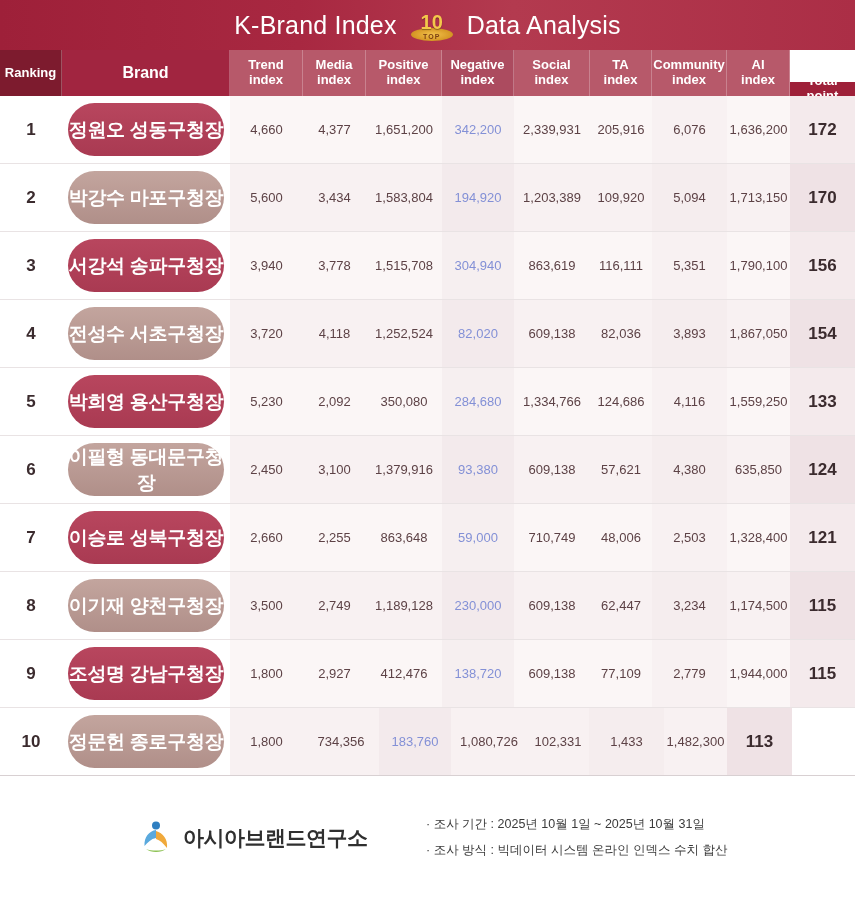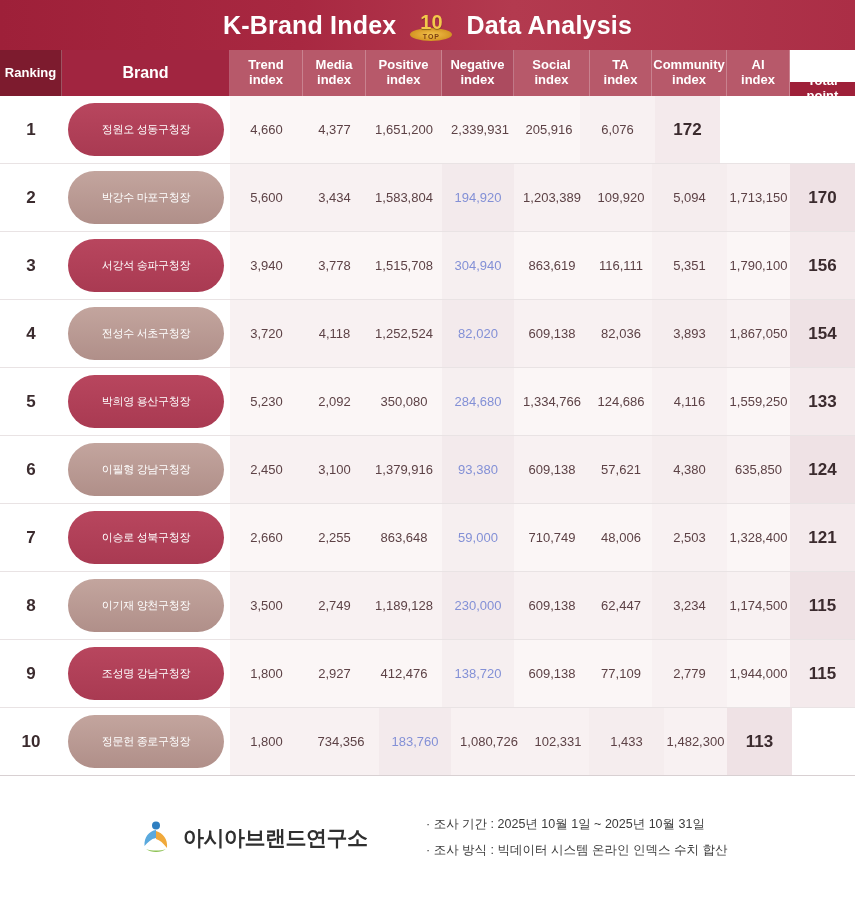--- a/index.html
+++ b/index.html
@@ -18,21 +18,21 @@
     background: linear-gradient(90deg, #9e2039 0%, #a82841 35%, #b33a4f 60%, #ab2e46 100%);
     display: flex;
     align-items: center;
     justify-content: center;
     gap: 10px;
     color: #ffffff;
     flex: 0 0 50px;
   }
   .header .htitle {
     font-size: 25px;
-    font-weight: bold;
+    font-weight: normal;
     letter-spacing: 0.2px;
   }
   .badge10 {
     width: 50px; height: 34px;
     position: relative;
     display: flex; align-items: center; justify-content: center;
   }
   .badge10 .disc {
     position: absolute;
     bottom: 1px; left: 4px;
@@ -116,22 +116,22 @@
     padding: 7px 6px;
   }
   .pill {
     width: 100%;
     height: 100%;
     border-radius: 28px;
     display: flex;
     align-items: center;
     justify-content: center;
     color: #ffffff;
-    font-size: 11px;
-    font-weight: normal;
+    font-size: 19px;
+    font-weight: bold;
     letter-spacing: -0.3px;
   }
   .pill.dark  { background: linear-gradient(180deg,#b8465e 0%, #a93a52 100%); }
   .pill.light { background: linear-gradient(180deg,#c3a59e 0%, #b08f89 100%); }
 
   .c-data { background: #fbf6f6; }
   .c-neg  { background: #f6eff0; color: #8390d6; }
   .c-com  { background: #f8f1f2; }
   .c-total {
     width: 65px;
@@ -208,23 +208,25 @@
 
   <div class="rows" id="rows-container">
       <div class="row">
         <div class="cell c-rank">1</div>
         <div class="cell c-brand">
           <div class="pill dark">정원오 성동구청장</div>
         </div>
         <div class="cell c-data" style="width:73px">4,660</div>
         <div class="cell c-data" style="width:63px">4,377</div>
         <div class="cell c-data" style="width:76px">1,651,200</div>
+        <div class="cell c-neg" style="width:72px">342,200</div>
         <div class="cell c-data" style="width:76px">2,339,931</div>
         <div class="cell c-data" style="width:62px">205,916</div>
         <div class="cell c-com" style="width:75px">6,076</div>
+        <div class="cell c-data" style="width:63px">1,636,200</div>
         <div class="cell c-total">172</div>
       </div>
       <div class="row alt">
         <div class="cell c-rank">2</div>
         <div class="cell c-brand">
           <div class="pill light">박강수 마포구청장</div>
         </div>
         <div class="cell c-data" style="width:73px">5,600</div>
         <div class="cell c-data" style="width:63px">3,434</div>
         <div class="cell c-data" style="width:76px">1,583,804</div>
@@ -276,21 +278,21 @@
         <div class="cell c-neg" style="width:72px">284,680</div>
         <div class="cell c-data" style="width:76px">1,334,766</div>
         <div class="cell c-data" style="width:62px">124,686</div>
         <div class="cell c-com" style="width:75px">4,116</div>
         <div class="cell c-data" style="width:63px">1,559,250</div>
         <div class="cell c-total">133</div>
       </div>
       <div class="row alt">
         <div class="cell c-rank">6</div>
         <div class="cell c-brand">
-          <div class="pill light">이필형 강남구청장</div>
+          <div class="pill light">이필형 동대문구청장</div>
         </div>
         <div class="cell c-data" style="width:73px">2,450</div>
         <div class="cell c-data" style="width:63px">3,100</div>
         <div class="cell c-data" style="width:76px">1,379,916</div>
         <div class="cell c-neg" style="width:72px">93,380</div>
         <div class="cell c-data" style="width:76px">609,138</div>
         <div class="cell c-data" style="width:62px">57,621</div>
         <div class="cell c-com" style="width:75px">4,380</div>
         <div class="cell c-data" style="width:63px">635,850</div>
         <div class="cell c-total">124</div>

